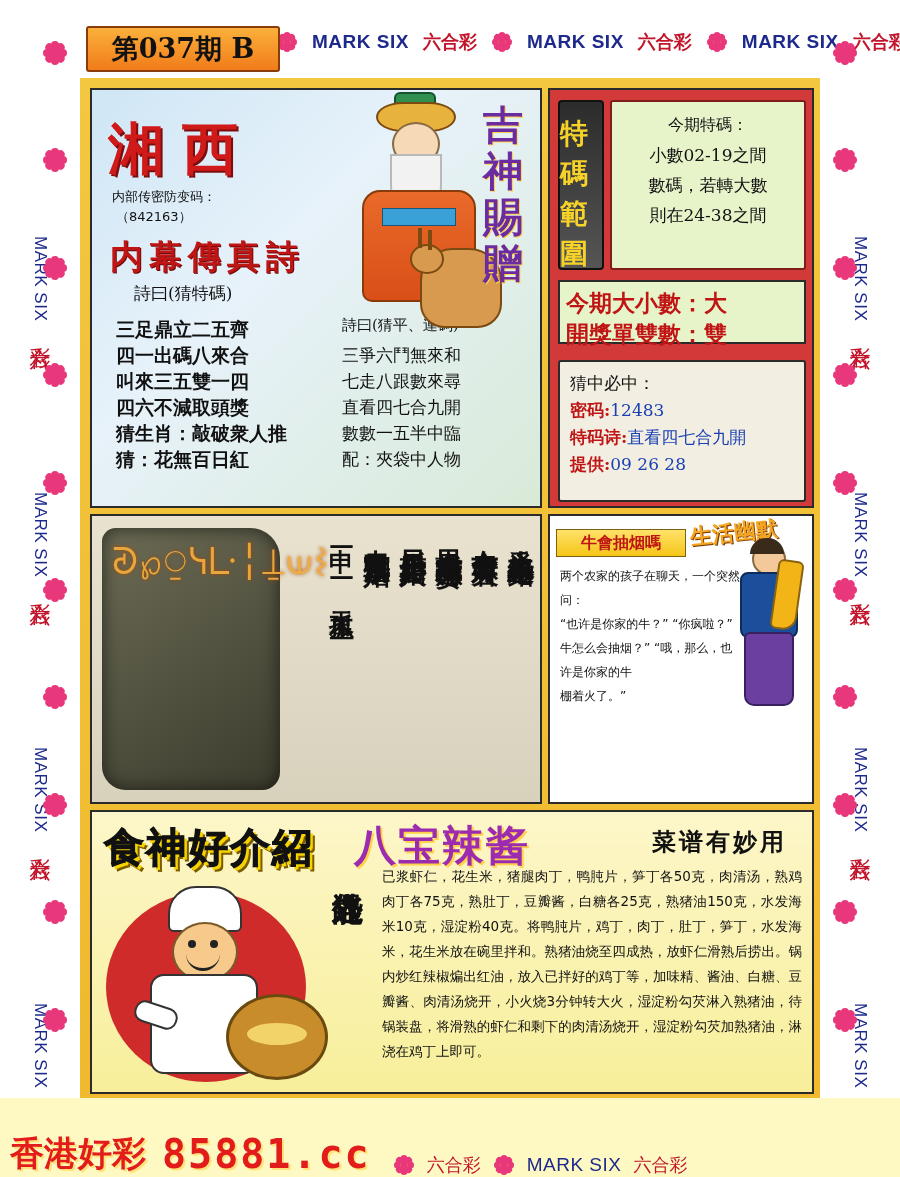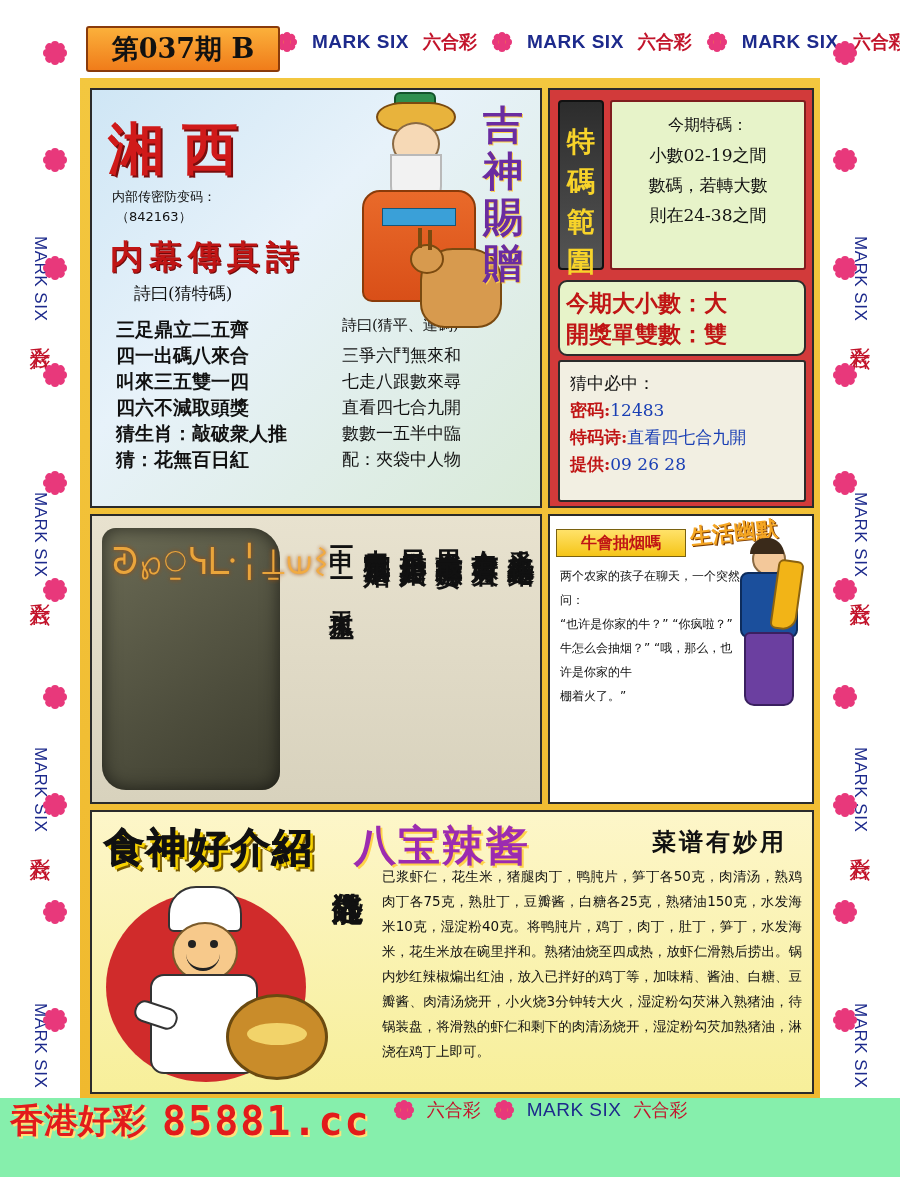--- a/index.html
+++ b/index.html
@@ -148,35 +148,35 @@
 
   
   .p-topright{
     left:462px;top:4px;width:266px;height:420px;
     background:#d23a3a;
   }
   .tema-title{
     position:absolute;left:8px;top:10px;width:46px;height:170px;
     background:linear-gradient(#2c2c2c,#555);
     border:2px solid #111;border-radius:4px;
-    color:#f7d32a;font-weight:bold;font-size:28px;text-align:center;
-    font-family:"DejaVu Serif","Liberation Serif",serif;
-    line-height:40px;padding-top:20px;box-sizing:border-box;
+    color:#f7d32a;font-weight:bold;font-size:28px;text-align:left;
+    font-family:"DejaVu Serif","Liberation Serif",serif;
+    line-height:40px;padding-top:12px;box-sizing:border-box;
   }
   .tema-box{
     position:absolute;left:60px;top:10px;width:196px;height:170px;
     background:#e7f3c9;border:2px solid #7f1d1d;border-radius:3px;
     font-family:"DejaVu Serif","Liberation Serif",serif;
     color:#111;text-align:center;font-size:17px;line-height:30px;padding-top:8px;
     box-sizing:border-box;
   }
   .tema-box .t0{font-size:16px;}
   .daxiao{
-    position:absolute;left:8px;top:190px;width:248px;height:76px;
-    background:#e7f3c9;border:2px solid #2b2b2b;border-radius:9px;
+    position:absolute;left:8px;top:190px;width:248px;height:64px;
+    background:#e7f3c9;border:2px solid #2b2b2b;border-radius:0;
     padding:5px 6px;box-sizing:border-box;
   }
   .daxiao div{
     font-family:"DejaVu Serif","Liberation Serif",serif;
     font-weight:bold;font-size:23px;color:#1a5fb4;line-height:31px;
   }
   .daxiao div span{color:#c01515;}
   .guess{
     position:absolute;left:8px;top:270px;width:248px;height:142px;
     background:#f2efe2;border:2px solid #2b2b2b;border-radius:3px;
@@ -287,21 +287,21 @@
   .chef .eye{position:absolute;left:72px;top:54px;width:8px;height:8px;background:#222;border-radius:50%;box-shadow:22px 0 0 #222;}
   .chef .smile{position:absolute;left:70px;top:68px;width:34px;height:14px;border-bottom:3px solid #222;border-radius:0 0 20px 20px;}
   .chef .body{position:absolute;left:34px;top:88px;width:104px;height:96px;background:#fff;border:2px solid #333;border-radius:14px;}
   .chef .pan{position:absolute;left:110px;top:108px;width:96px;height:80px;background:#c98c2a;border:3px solid #6b4a10;border-radius:50%;}
   .chef .pan::after{content:"";position:absolute;left:18px;top:26px;width:60px;height:22px;background:#f2d36a;border-radius:50%;}
   .chef .arm{position:absolute;left:18px;top:118px;width:40px;height:18px;background:#fff;border:2px solid #333;border-radius:10px;transform:rotate(18deg);}
 
   
   .footer{
     position:absolute;left:0;top:1098px;width:900px;height:79px;
-    background:#86efac;display:flex;align-items:flex-start;gap:16px;padding-left:10px;
+    background:#fef9c3;display:flex;align-items:flex-end;gap:16px;padding-left:10px;
     box-sizing:border-box;
   }
   .footer .hk{
     font-family:"DejaVu Serif","Liberation Serif",serif;
     font-weight:bold;font-size:34px;color:#e21b1b;
     text-shadow:2px 2px 0 #ffe27a;
   }
   .footer .num{
     font-family:"DejaVu Sans Mono","Liberation Mono",monospace;
     font-weight:bold;font-size:40px;color:#e21b1b;letter-spacing:2px;

